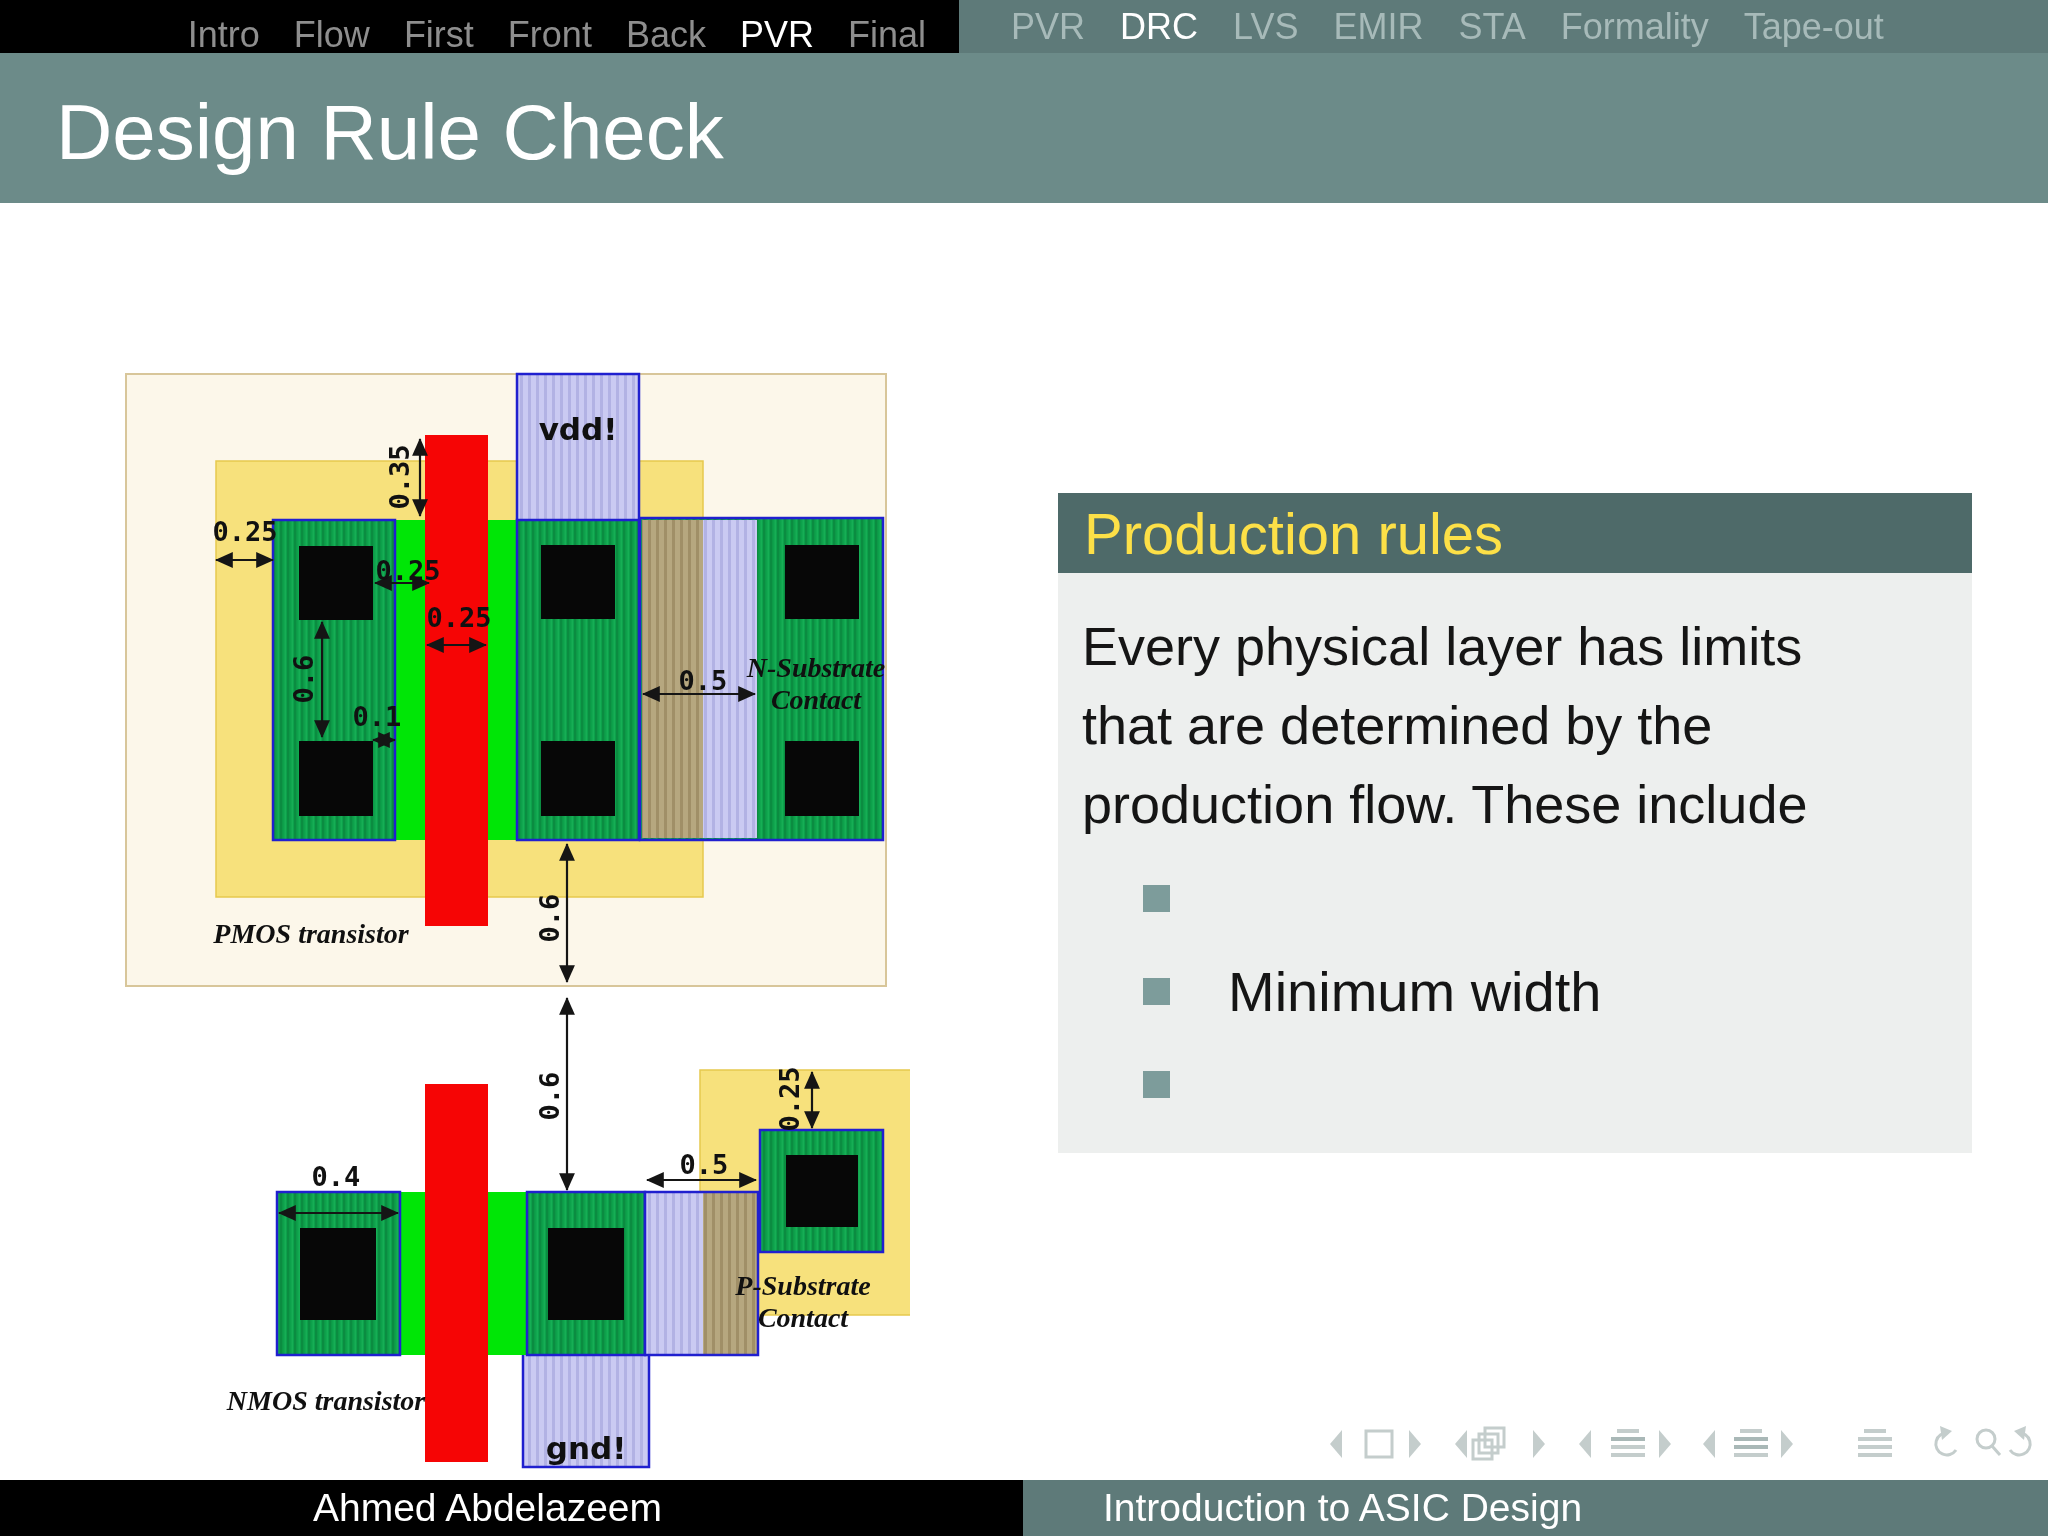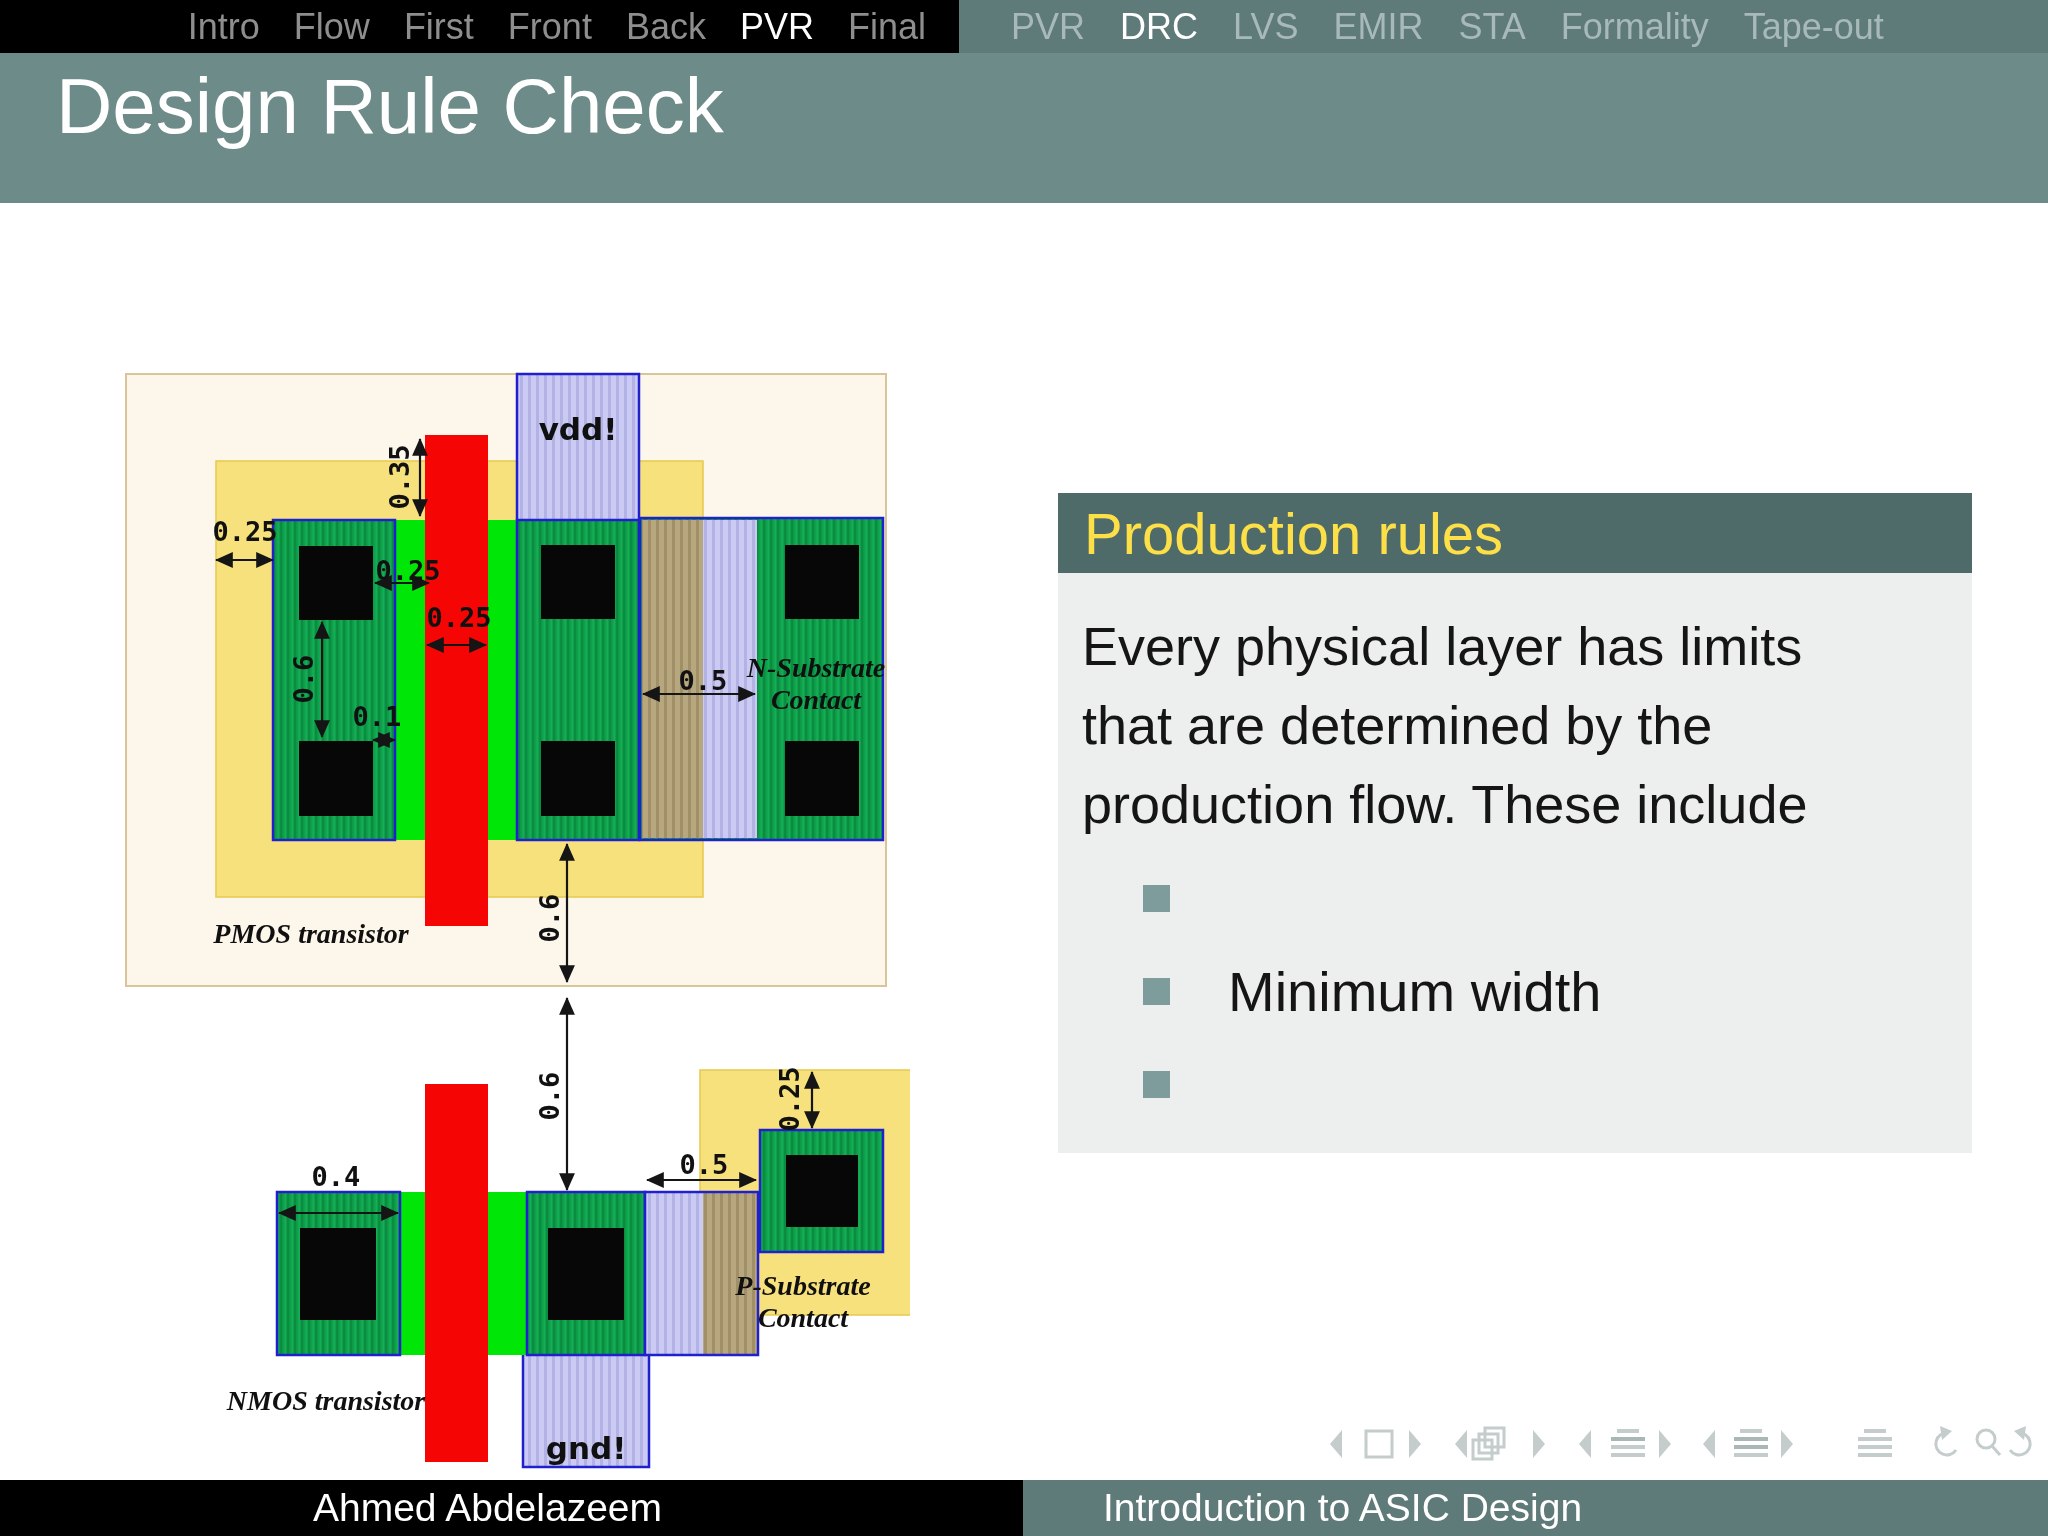--- a/index.html
+++ b/index.html
@@ -3,31 +3,31 @@
 <meta charset="utf-8">
 <style>
   html,body{margin:0;padding:0;}
   body{
     width:2048px;height:1536px;position:relative;overflow:hidden;
     background:#ffffff;font-family:"Liberation Sans", sans-serif;
     -webkit-font-smoothing:antialiased;
   }
   
   .topnav{position:absolute;left:0;top:0;width:2048px;height:53px;display:flex;}
-  .topnav-left{width:959px;background:#000000;display:flex;align-items:center;
+  .topnav-left{width:959px;background:#000000;display:flex;align-items:flex-end;
     justify-content:flex-end;gap:34px;padding-right:33px;box-sizing:border-box;}
   .topnav-right{flex:1;background:#5e7a79;display:flex;align-items:center;
     gap:35px;padding-left:52px;box-sizing:border-box;}
   .topnav .item{font-size:36px;line-height:1;cursor:pointer;}
   .topnav-left .item{color:#8e8e8e;}
   .topnav-right .item{color:#a7bab9;}
   .topnav .item.active{color:#ffffff;}
   
   .titlebar{position:absolute;left:0;top:53px;width:2048px;height:150px;background:#6c8b89;
-    display:flex;align-items:flex-start;padding-left:56px;padding-top:8px;box-sizing:border-box;
+    display:flex;align-items:center;padding-left:56px;padding-top:8px;box-sizing:border-box;
     color:#ffffff;font-size:78px;}
   
   .block{position:absolute;left:1058px;top:493px;width:914px;}
   .block-header{background:#4e6a69;height:80px;display:flex;align-items:center;
     padding-left:26px;box-sizing:border-box;color:#fde047;font-size:58px;}
   .block-body{background:#edefee;padding:34px 24px 22px 24px;color:#151515;box-sizing:border-box;}
   .block-body .line{font-size:54px;line-height:79px;white-space:nowrap;}
   .list{margin-top:8px;}
   .list-item{display:flex;align-items:center;height:93px;}
   .bullet{width:27px;height:27px;background:#7d9c9b;margin-left:61px;margin-right:58px;flex:none;}

